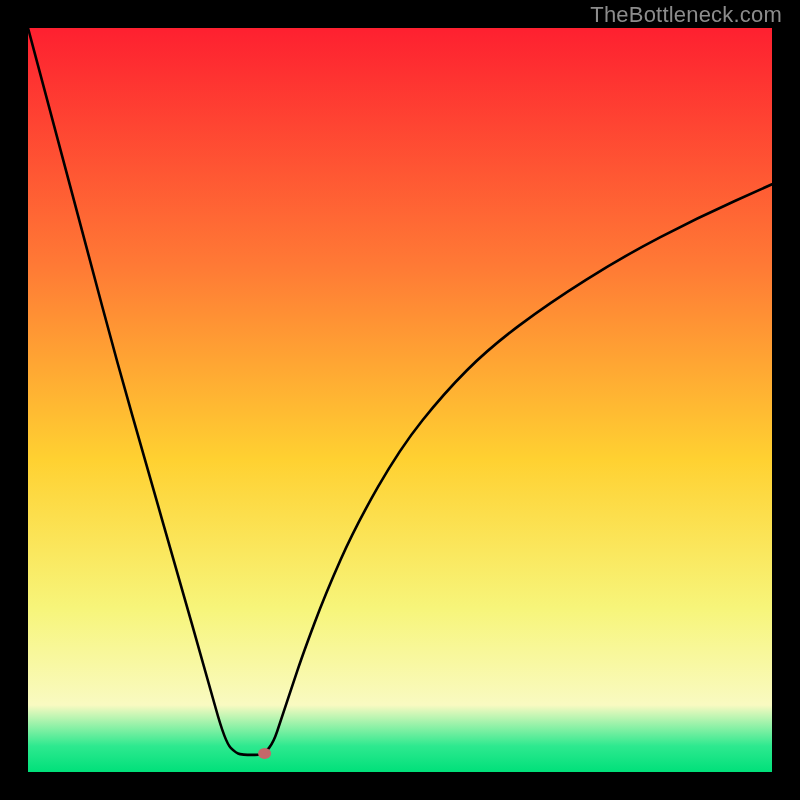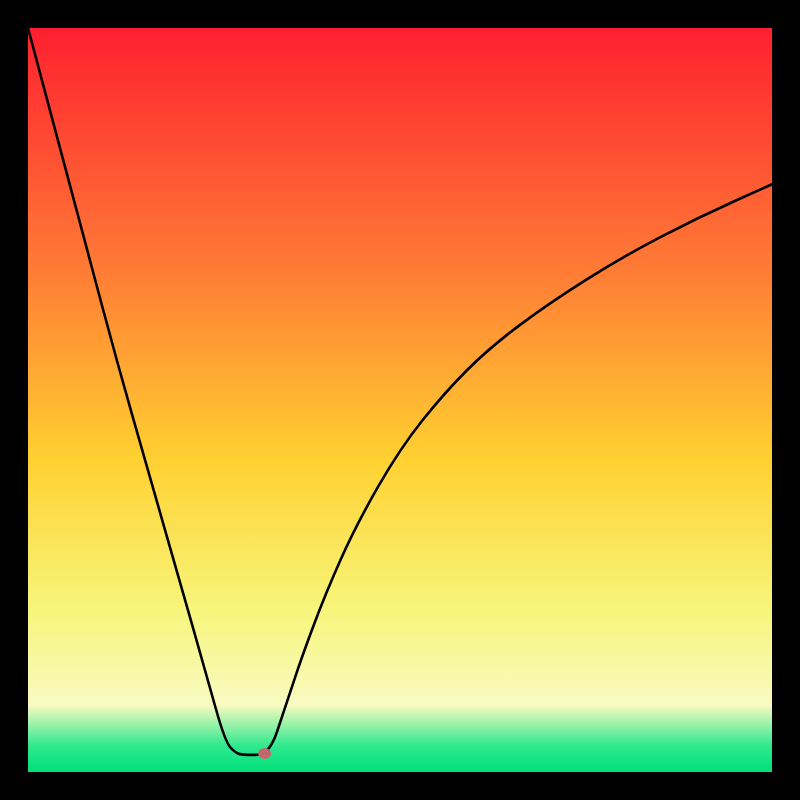--- a/index.html
+++ b/index.html
@@ -33,20 +33,21 @@
     left: 28px;
     width: 744px;
     height: 744px;
   }
   svg { display: block; }
 </style>
 </head>
 <body>
 
 <div class="frame">
+  <div class="watermark">TheBottleneck.com</div>
 
   <div class="plot">
     <svg id="chart-svg" viewBox="0 0 744 744" width="744" height="744">
       <defs>
         <linearGradient id="bg-grad" x1="0" y1="0" x2="0" y2="1">
           <stop id="g0" offset="0" stop-color="#fe2030"></stop>
           <stop id="g1" offset="0.32" stop-color="#ff7a35"></stop>
           <stop id="g2" offset="0.58" stop-color="#ffd131"></stop>
           <stop id="g3" offset="0.78" stop-color="#f7f57a"></stop>
           <stop id="g4" offset="0.91" stop-color="#f9fac1"></stop>

